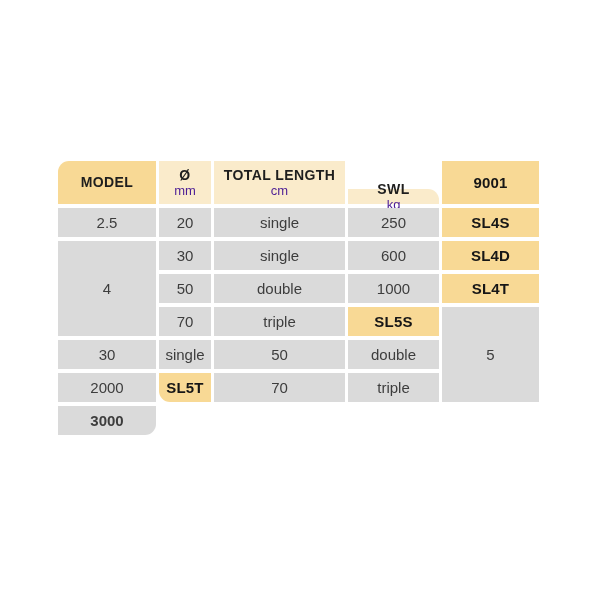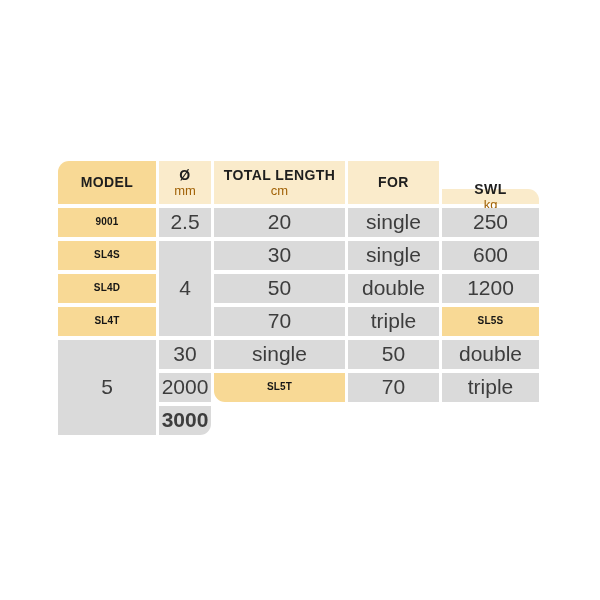--- a/index.html
+++ b/index.html
@@ -9,31 +9,31 @@
   }
   #spec-table{
     position:absolute;left:58px;top:161px;
     display:grid;
     grid-template-columns:98px 52px 131px 91px 97px;
     grid-template-rows:43px repeat(7,29px);
     gap:4px 3px;
   }
   .cell{
     display:flex;align-items:center;justify-content:center;
-    font-size:21px;color:#3d3d3d;
+    font-size:15px;color:#3d3d3d;
     text-align:center;line-height:1.05;
   }
   .hd{
     background:#faebcb;color:#1e1e1e;
     flex-direction:column;
     font-weight:bold;font-size:14px;letter-spacing:.4px;
   }
-  .hd .u{font-weight:normal;font-size:13px;letter-spacing:0;color:#a16207;margin-top:1px;}
+  .hd .u{font-weight:normal;font-size:13px;letter-spacing:0;color:#4c1d95;margin-top:1px;}
   .gold{background:#f8d995;}
-  .model{background:#f8d995;font-weight:bold;font-size:10px;color:#161616;letter-spacing:.2px;}
+  .model{background:#f8d995;font-weight:bold;font-size:15px;color:#161616;letter-spacing:.2px;}
   .gray{background:#dadada;}
   .span3{grid-row:span 3;}
   .r-tl{border-top-left-radius:11px;}
   .r-tr{border-top-right-radius:11px;margin-top:28px;}
   .r-bl{border-bottom-left-radius:11px;}
   .r-br{border-bottom-right-radius:11px;font-weight:bold;}
   
   #watermark{position:absolute;left:506px;top:443px;width:16px;height:100px;}
 </style>
 </head>
@@ -45,42 +45,41 @@
 
     <div class="cell hd gold r-tl">MODEL</div>
     <div class="cell hd">
       <span class="t">Ø</span>
       <span class="u">mm</span>
     </div>
     <div class="cell hd">
       <span class="t">TOTAL LENGTH</span>
       <span class="u">cm</span>
     </div>
-    <div class="cell hd">FOR</div>
     <div class="cell hd r-tr">
       <span class="t">SWL</span>
       <span class="u">kg</span>
     </div>
 
     <div class="cell model">9001</div>
     <div class="cell gray">2.5</div>
     <div class="cell gray">20</div>
     <div class="cell gray">single</div>
     <div class="cell gray">250</div>
 
     <div class="cell model">SL4S</div>
     <div class="cell gray span3">4</div>
     <div class="cell gray">30</div>
     <div class="cell gray">single</div>
     <div class="cell gray">600</div>
 
     <div class="cell model">SL4D</div>
     <div class="cell gray">50</div>
     <div class="cell gray">double</div>
-    <div class="cell gray">1200</div>
+    <div class="cell gray">1000</div>
 
     <div class="cell model">SL4T</div>
     <div class="cell gray">70</div>
     <div class="cell gray">triple</div>
 
     <div class="cell model">SL5S</div>
     <div class="cell gray span3">5</div>
     <div class="cell gray">30</div>
     <div class="cell gray">single</div>
 

